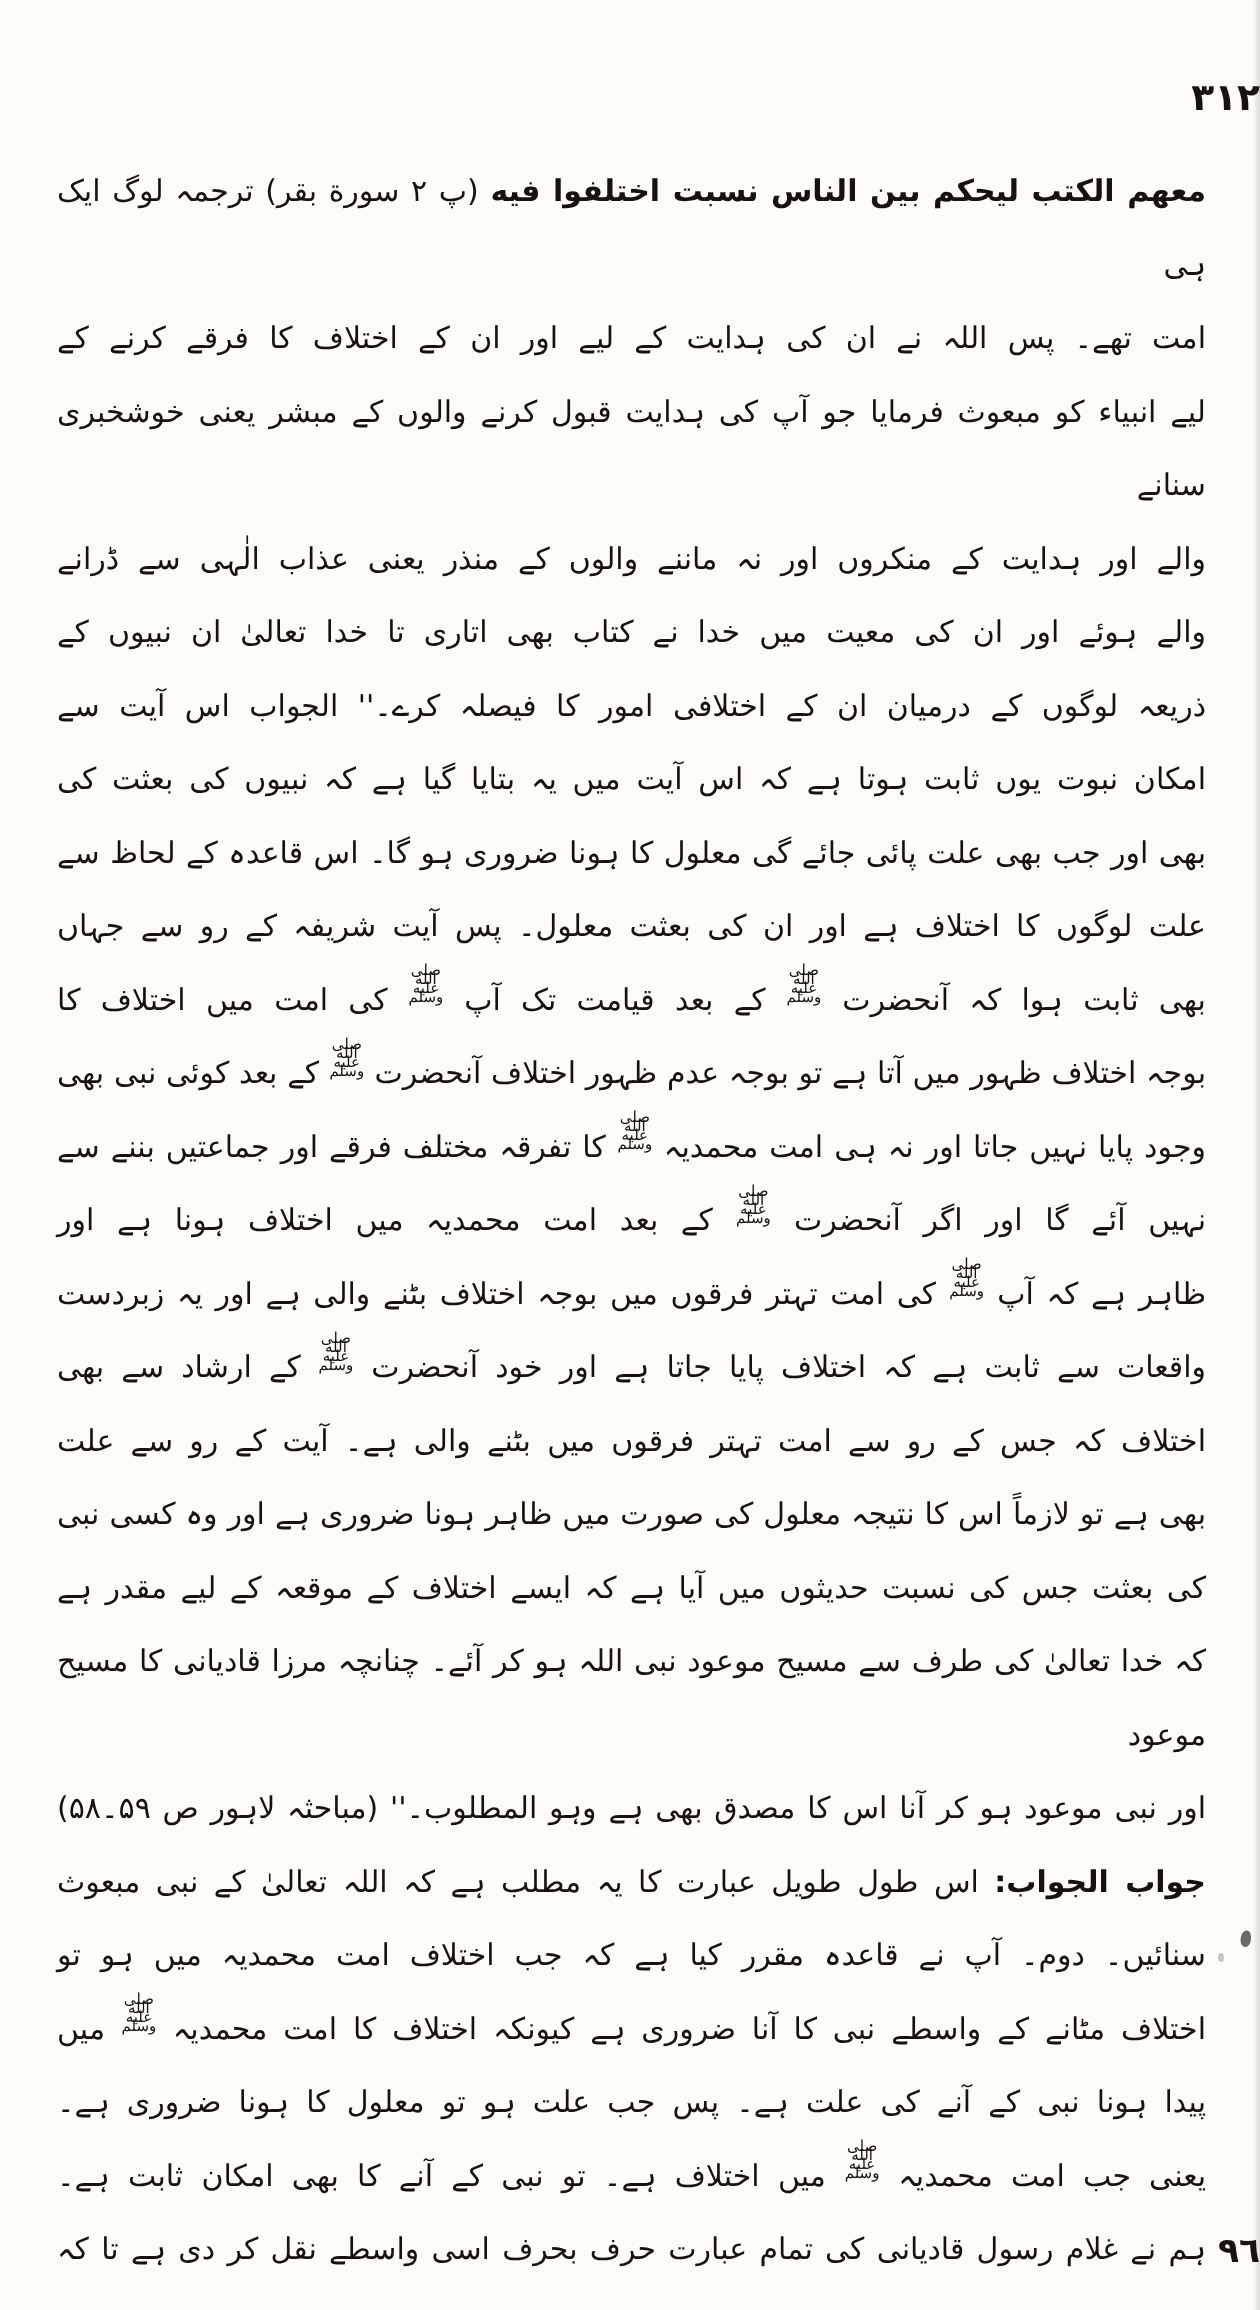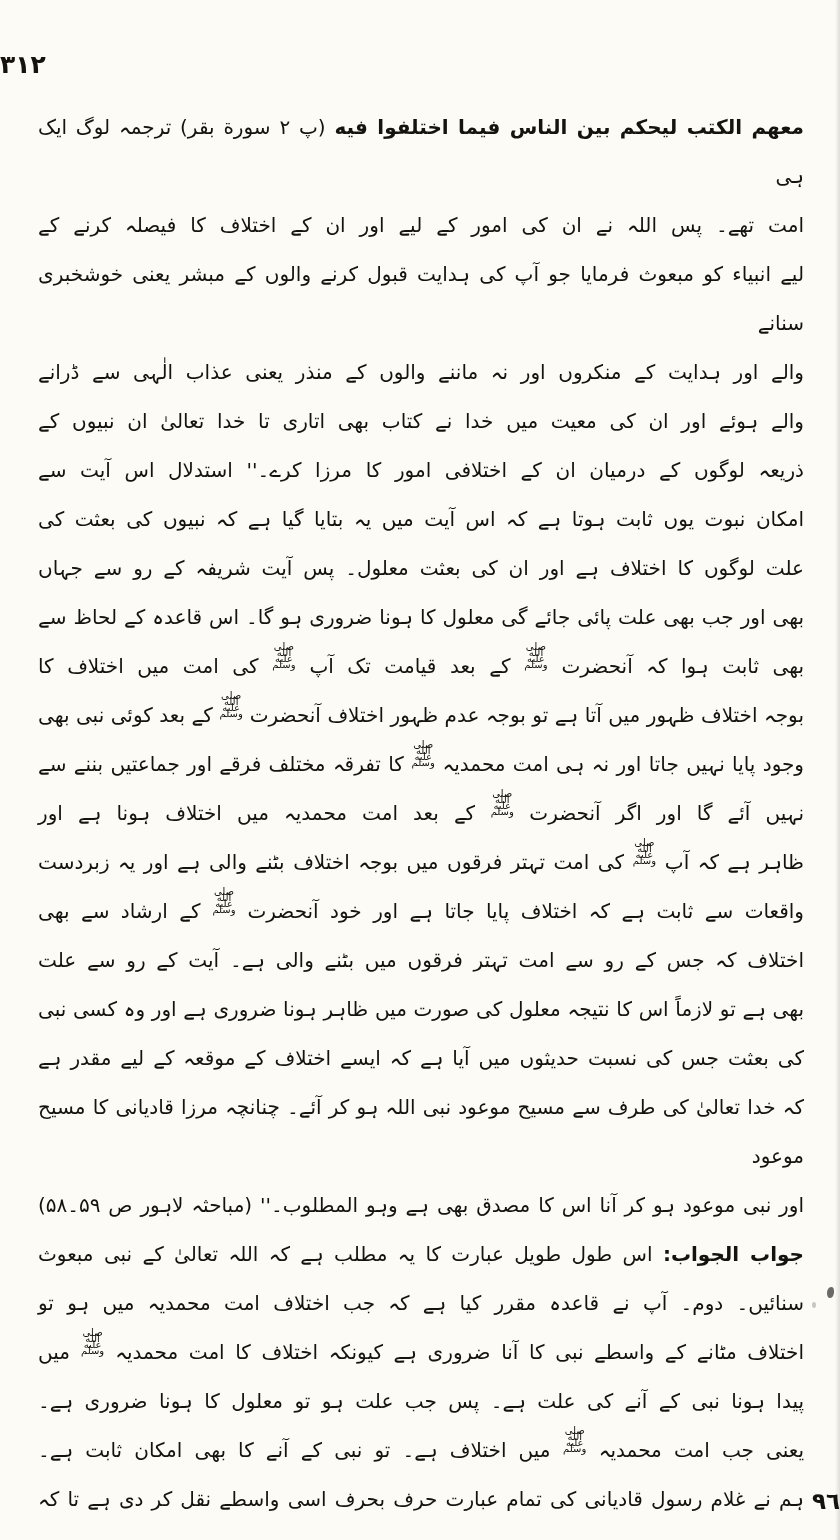--- a/index.html
+++ b/index.html
@@ -14,21 +14,21 @@
   }
   .page {
     position: relative;
     width: 840px;
     height: 1540px;
     background: #fcfbf6;
     color: #16130f;
     overflow: hidden;
   }
   .page-number-top {
-    text-align: left;
+    text-align: right;
     padding-top: 50px;
     font-size: 25px;
     font-weight: 700;
     letter-spacing: 1px;
   }
   .text-block {
     direction: rtl;
     padding: 24px 36px 0 38px;
   }
   .line {
@@ -94,29 +94,29 @@
 </style>
 </head>
 <body>
 
 <div class="page">
   <div class="edge-shade"></div>
 
   <div class="page-number-top">٣١٢</div>
 
   <div class="text-block">
-      <div class="line"><b>معهم الكتب ليحكم بين الناس فيما اختلفوا فيه</b> (پ ۲ سورة بقر) ترجمہ لوگ ایک ہی</div>
-      <div class="line">امت تھے۔ پس اللہ نے ان کی امور کے لیے اور ان کے اختلاف کا فیصلہ کرنے کے</div>
+      <div class="line"><b>معهم الكتب ليحكم بين الناس نسبت اختلفوا فيه</b> (پ ۲ سورة بقر) ترجمہ لوگ ایک ہی</div>
+      <div class="line">امت تھے۔ پس اللہ نے ان کی ہدایت کے لیے اور ان کے اختلاف کا فرقے کرنے کے</div>
       <div class="line">لیے انبیاء کو مبعوث فرمایا جو آپ کی ہدایت قبول کرنے والوں کے مبشر یعنی خوشخبری سنانے</div>
       <div class="line">والے اور ہدایت کے منکروں اور نہ ماننے والوں کے منذر یعنی عذاب الٰہی سے ڈرانے</div>
       <div class="line">والے ہوئے اور ان کی معیت میں خدا نے کتاب بھی اتاری تا خدا تعالیٰ ان نبیوں کے</div>
-      <div class="line">ذریعہ لوگوں کے درمیان ان کے اختلافی امور کا مرزا کرے۔'' استدلال اس آیت سے</div>
+      <div class="line">ذریعہ لوگوں کے درمیان ان کے اختلافی امور کا فیصلہ کرے۔'' الجواب اس آیت سے</div>
       <div class="line">امکان نبوت یوں ثابت ہوتا ہے کہ اس آیت میں یہ بتایا گیا ہے کہ نبیوں کی بعثت کی</div>
+      <div class="line">بھی اور جب بھی علت پائی جائے گی معلول کا ہونا ضروری ہو گا۔ اس قاعدہ کے لحاظ سے</div>
       <div class="line">علت لوگوں کا اختلاف ہے اور ان کی بعثت معلول۔ پس آیت شریفہ کے رو سے جہاں</div>
-      <div class="line">بھی اور جب بھی علت پائی جائے گی معلول کا ہونا ضروری ہو گا۔ اس قاعدہ کے لحاظ سے</div>
       <div class="line">بھی ثابت ہوا کہ آنحضرت <span class="saw">صلى الله عليه وسلم</span> کے بعد قیامت تک آپ <span class="saw">صلى الله عليه وسلم</span> کی امت میں اختلاف کا</div>
       <div class="line">بوجہ اختلاف ظہور میں آتا ہے تو بوجہ عدم ظہور اختلاف آنحضرت <span class="saw">صلى الله عليه وسلم</span> کے بعد کوئی نبی بھی</div>
       <div class="line">وجود پایا نہیں جاتا اور نہ ہی امت محمدیہ <span class="saw">صلى الله عليه وسلم</span> کا تفرقہ مختلف فرقے اور جماعتیں بننے سے</div>
       <div class="line">نہیں آئے گا اور اگر آنحضرت <span class="saw">صلى الله عليه وسلم</span> کے بعد امت محمدیہ میں اختلاف ہونا ہے اور</div>
       <div class="line">ظاہر ہے کہ آپ <span class="saw">صلى الله عليه وسلم</span> کی امت تہتر فرقوں میں بوجہ اختلاف بٹنے والی ہے اور یہ زبردست</div>
       <div class="line">واقعات سے ثابت ہے کہ اختلاف پایا جاتا ہے اور خود آنحضرت <span class="saw">صلى الله عليه وسلم</span> کے ارشاد سے بھی</div>
       <div class="line">اختلاف کہ جس کے رو سے امت تہتر فرقوں میں بٹنے والی ہے۔ آیت کے رو سے علت</div>
       <div class="line">بھی ہے تو لازماً اس کا نتیجہ معلول کی صورت میں ظاہر ہونا ضروری ہے اور وہ کسی نبی</div>
       <div class="line">کی بعثت جس کی نسبت حدیثوں میں آیا ہے کہ ایسے اختلاف کے موقعہ کے لیے مقدر ہے</div>
       <div class="line">کہ خدا تعالیٰ کی طرف سے مسیح موعود نبی اللہ ہو کر آئے۔ چنانچہ مرزا قادیانی کا مسیح موعود</div>

